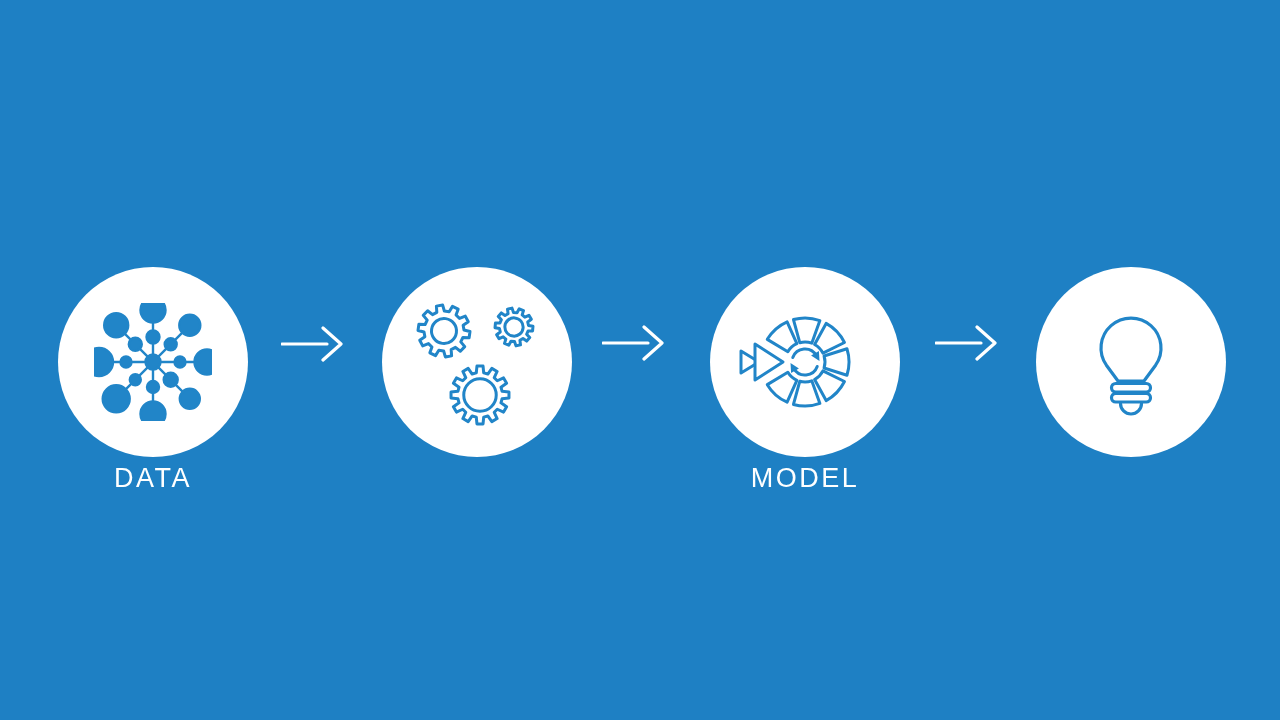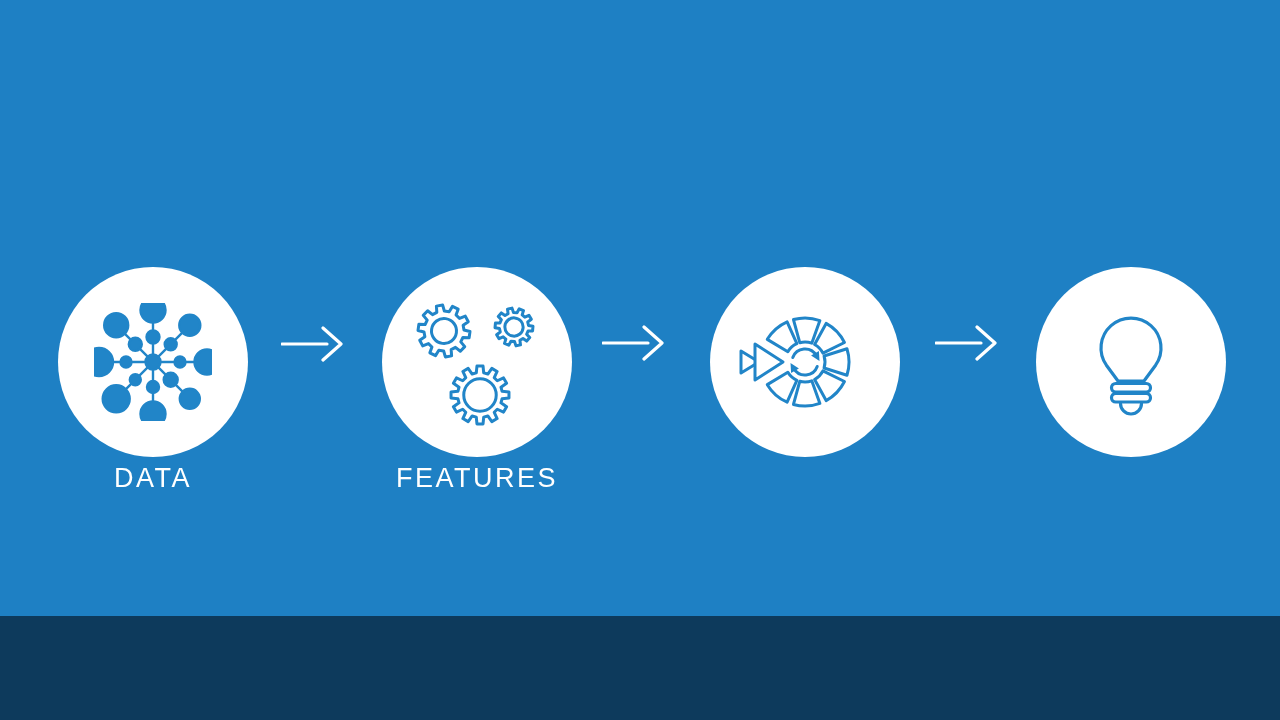--- a/index.html
+++ b/index.html
@@ -1,20 +1,20 @@
 <!DOCTYPE html>
 <html style="--bg: #1e80c4; --icon: #2185c8; --circle: #ffffff; --label: #ffffff; --arrow: #ffffff;"><head>
 <meta charset="utf-8">
 <style>
   :root{
     --bg:#1e80c4; --icon:#2185c8; --circle:#ffffff; --label:#ffffff; --arrow:#ffffff;
   }
   html,body{margin:0;padding:0;background:#0d3a5c;}
   .stage{
-    position:relative;width:1280px;height:616px;overflow:hidden;
+    position:relative;width:1280px;height:720px;overflow:hidden;
     background:var(--bg);
     font-family:"Liberation Sans", sans-serif;
   }
   .circle{
     position:absolute;top:267px;width:190px;height:190px;border-radius:50%;
     background:var(--circle);
     display:flex;align-items:center;justify-content:center;
   }
   .icon{color:var(--icon);display:block;}
   .label{
@@ -76,21 +76,20 @@
 
   <div class="circle n2">
     <svg class="icon" width="150" height="150" viewBox="-75 -75 150 150">
       <g stroke="currentColor" stroke-width="3">
         <use href="#gear10" transform="translate(-33,-31) rotate(8)"></use>
         <use href="#gear10" transform="translate(37,-35) scale(0.73) rotate(5)"></use>
         <use href="#gear12" transform="translate(3,33) scale(1.12)"></use>
       </g>
     </svg>
   </div>
-  <div class="label n2">FEATURES</div>
 
   <svg class="arrow a2" width="62" height="38" viewBox="0 0 62 38">
     <path d="M1 19 H46 M42 3 L60 19 L42 35" fill="none" stroke="currentColor" stroke-width="3.2" stroke-linecap="round" stroke-linejoin="round"></path>
   </svg>
 
   <div class="circle n3">
     <svg class="icon" width="140" height="140" viewBox="-70 -70 140 140">
       <g fill="none" stroke="currentColor" stroke-width="3" stroke-linejoin="round">
         <path d="M-17.14 -10.30 L-37.72 -22.66 A44 44 0 0 1 -17.89 -40.19 L-8.13 -18.27 A20 20 0 0 0 -17.14 -10.30 Z"></path>
         <path d="M-5.24 -19.30 L-11.54 -42.46 A44 44 0 0 1 14.90 -41.40 L6.77 -18.82 A20 20 0 0 0 -5.24 -19.30 Z"></path>
@@ -105,20 +104,21 @@
         <path d="M12.22 4.45 A13 13 0 0 1 -11.26 6.5"></path>
         <polygon points="14.5,-0.9 13.9,-10.95 6.1,-6.45" fill="currentColor" stroke="none"></polygon>
         <polygon points="-14.5,0.9 -13.9,10.95 -6.1,6.45" fill="currentColor" stroke="none"></polygon>
       </g>
       <g stroke="currentColor" stroke-width="3" stroke-linejoin="round">
         <path d="M-46 0 L-64 -11 L-64 11 Z" fill="none"></path>
         <path d="M-22 0 L-50 -18 L-50 18 Z" fill="#ffffff"></path>
       </g>
     </svg>
   </div>
+  <div class="label n3">MODEL</div>
 
   <svg class="arrow a3" width="62" height="38" viewBox="0 0 62 38">
     <path d="M1 19 H46 M42 3 L60 19 L42 35" fill="none" stroke="currentColor" stroke-width="3.2" stroke-linecap="round" stroke-linejoin="round"></path>
   </svg>
 
   <div class="circle n4">
     <svg class="icon" width="92" height="112" viewBox="-46 -42 92 112">
       <g fill="none" stroke="currentColor" stroke-width="3.2" stroke-linejoin="round" stroke-linecap="round">
         <path d="M-13 33 L-24.6 17.2 A30 30 0 1 1 24.6 17.2 L13 33 Z"></path>
         <rect x="-19.5" y="35.5" width="39" height="8.5" rx="4.2" fill="#ffffff"></rect>

